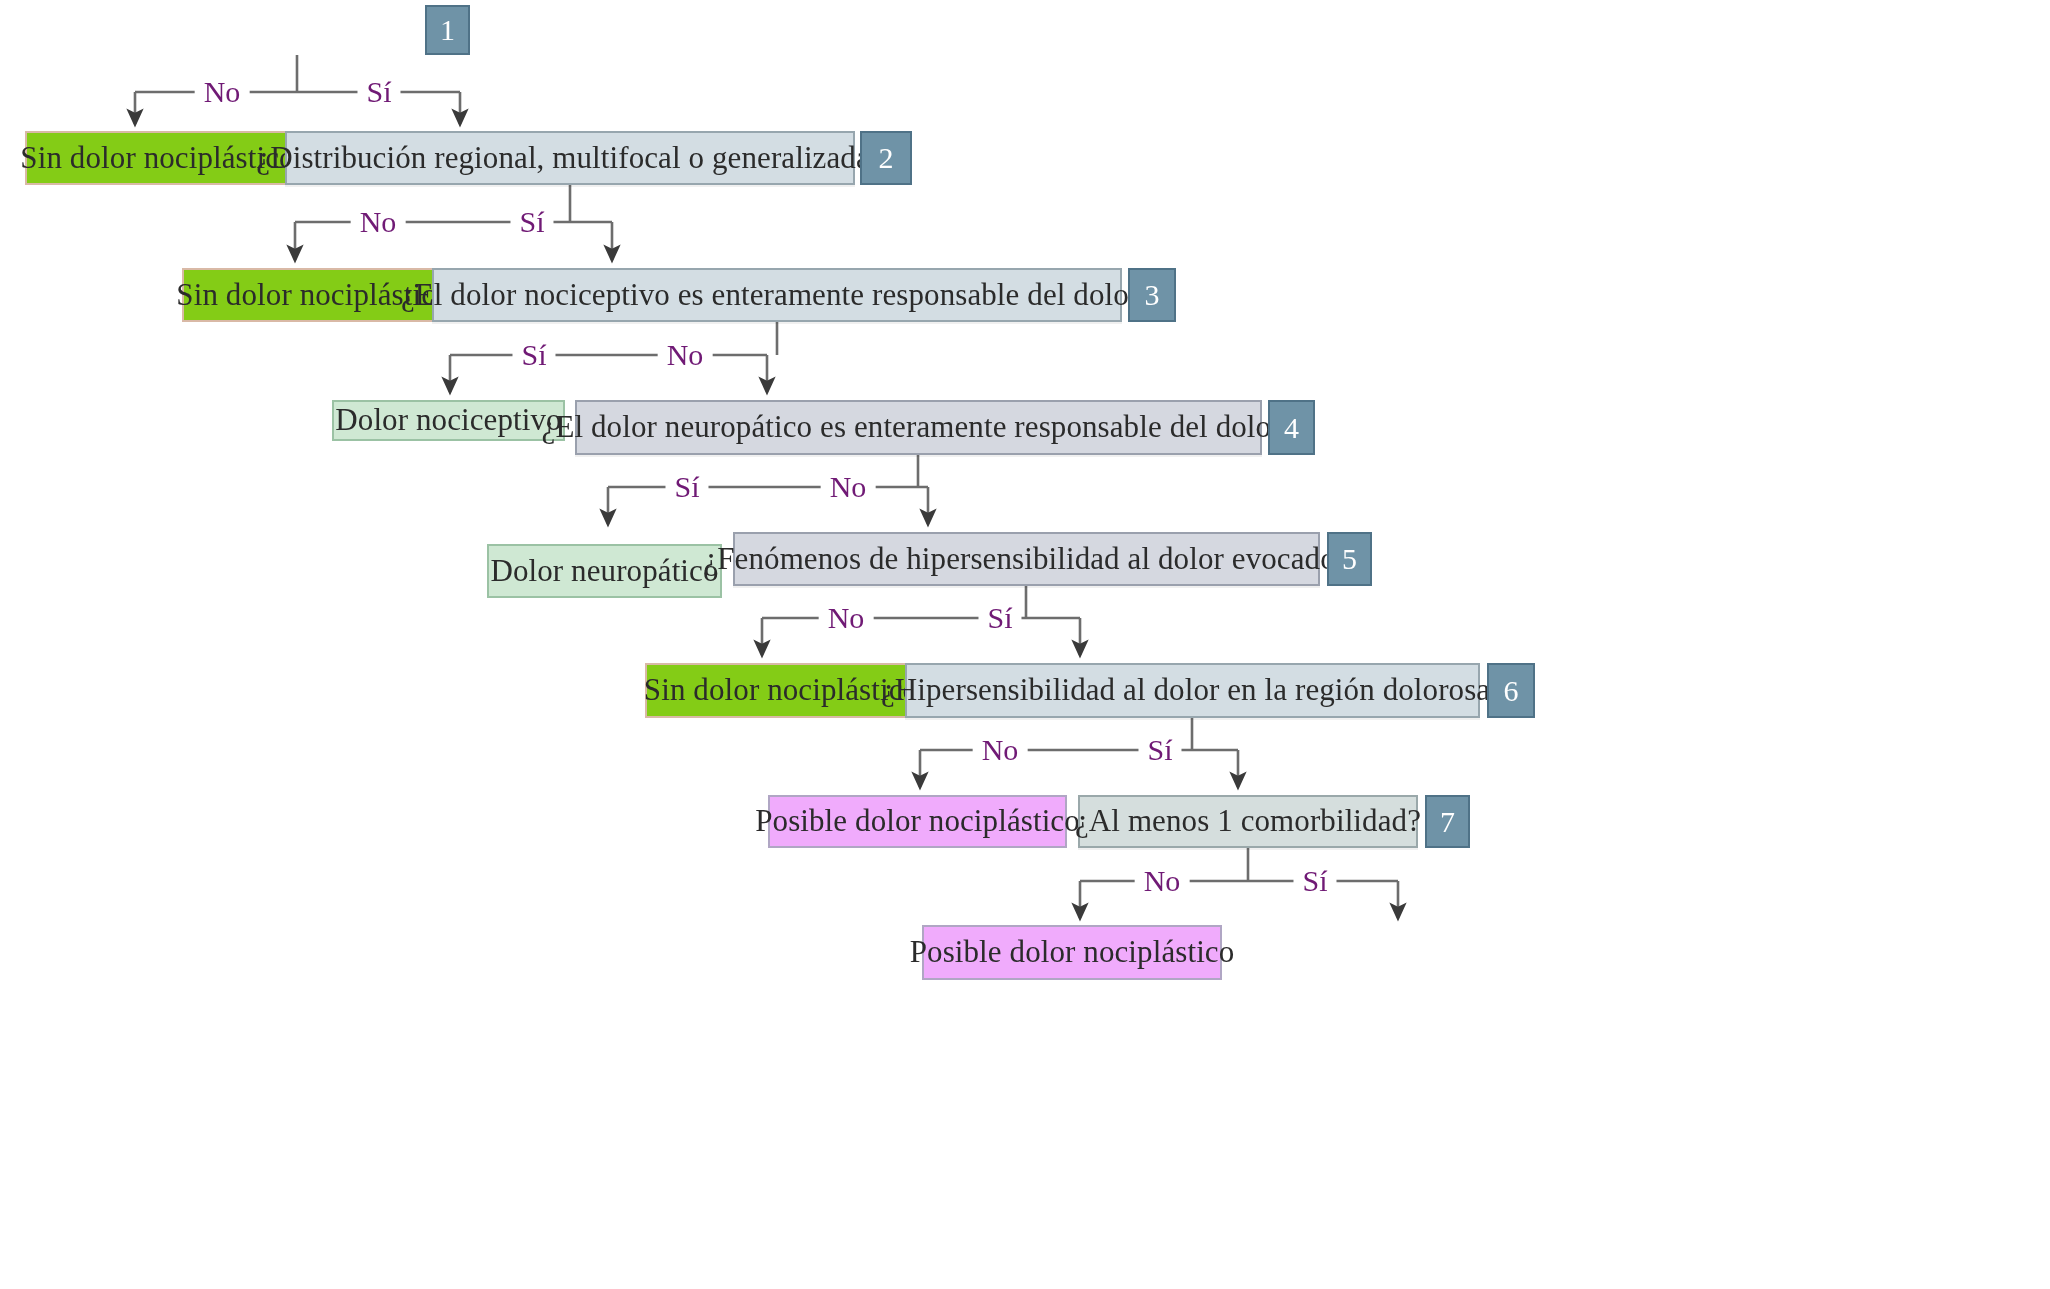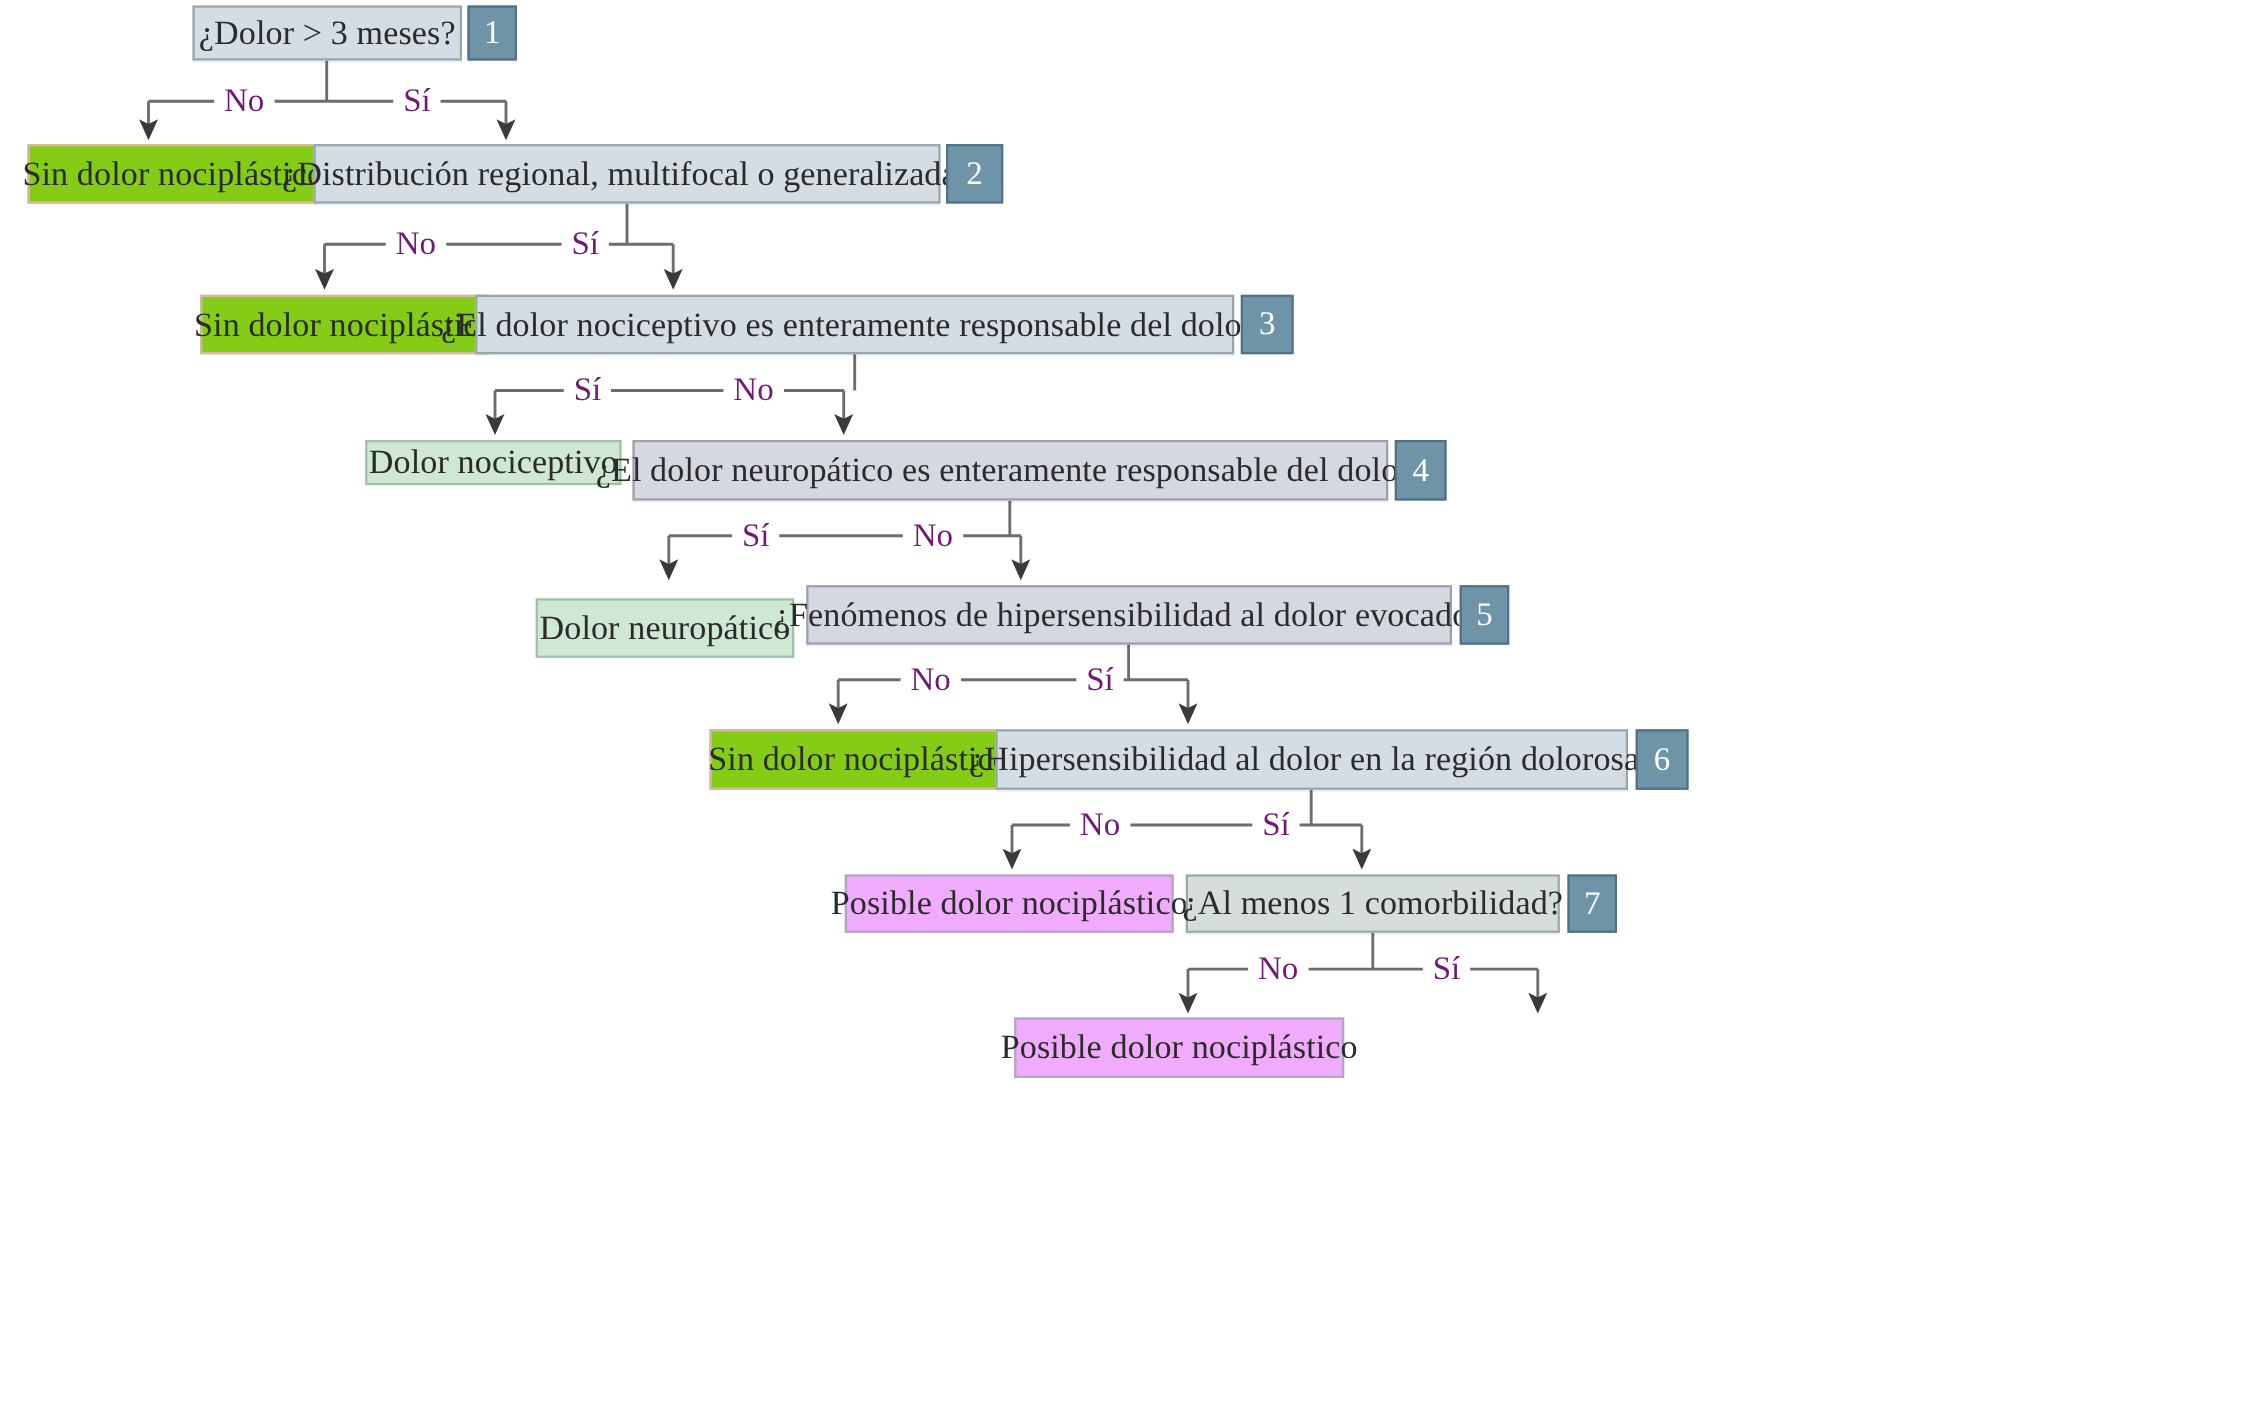--- a/index.html
+++ b/index.html
@@ -102,23 +102,20 @@
       <path d="M920,750 L920,787" marker-end="url(#arrow)"></path>
       <path d="M1238,750 L1238,787" marker-end="url(#arrow)"></path>
 
       <path d="M1248,848 L1248,881"></path>
       <path d="M1080,881 L1398,881"></path>
       <path d="M1080,881 L1080,918" marker-end="url(#arrow)"></path>
       <path d="M1398,881 L1398,918" marker-end="url(#arrow)"></path>
     </g>
   </svg>
 
-  <div class="node q" style="left:175px;top:5px;width:245px;height:50px;">
-    <span>¿Dolor &gt; 3 meses?</span>
-  </div>
   <div class="badge" style="left:425px;top:5px;width:45px;height:50px;">
     <span>1</span>
   </div>
 
   <div class="edge-label" style="left:222px;top:92px;">No</div>
   <div class="edge-label" style="left:379px;top:92px;">Sí</div>
 
   <div class="node peach" style="left:5px;top:131px;width:265px;height:54px;">
     <span>Sin dolor nociplástico</span>
   </div>

